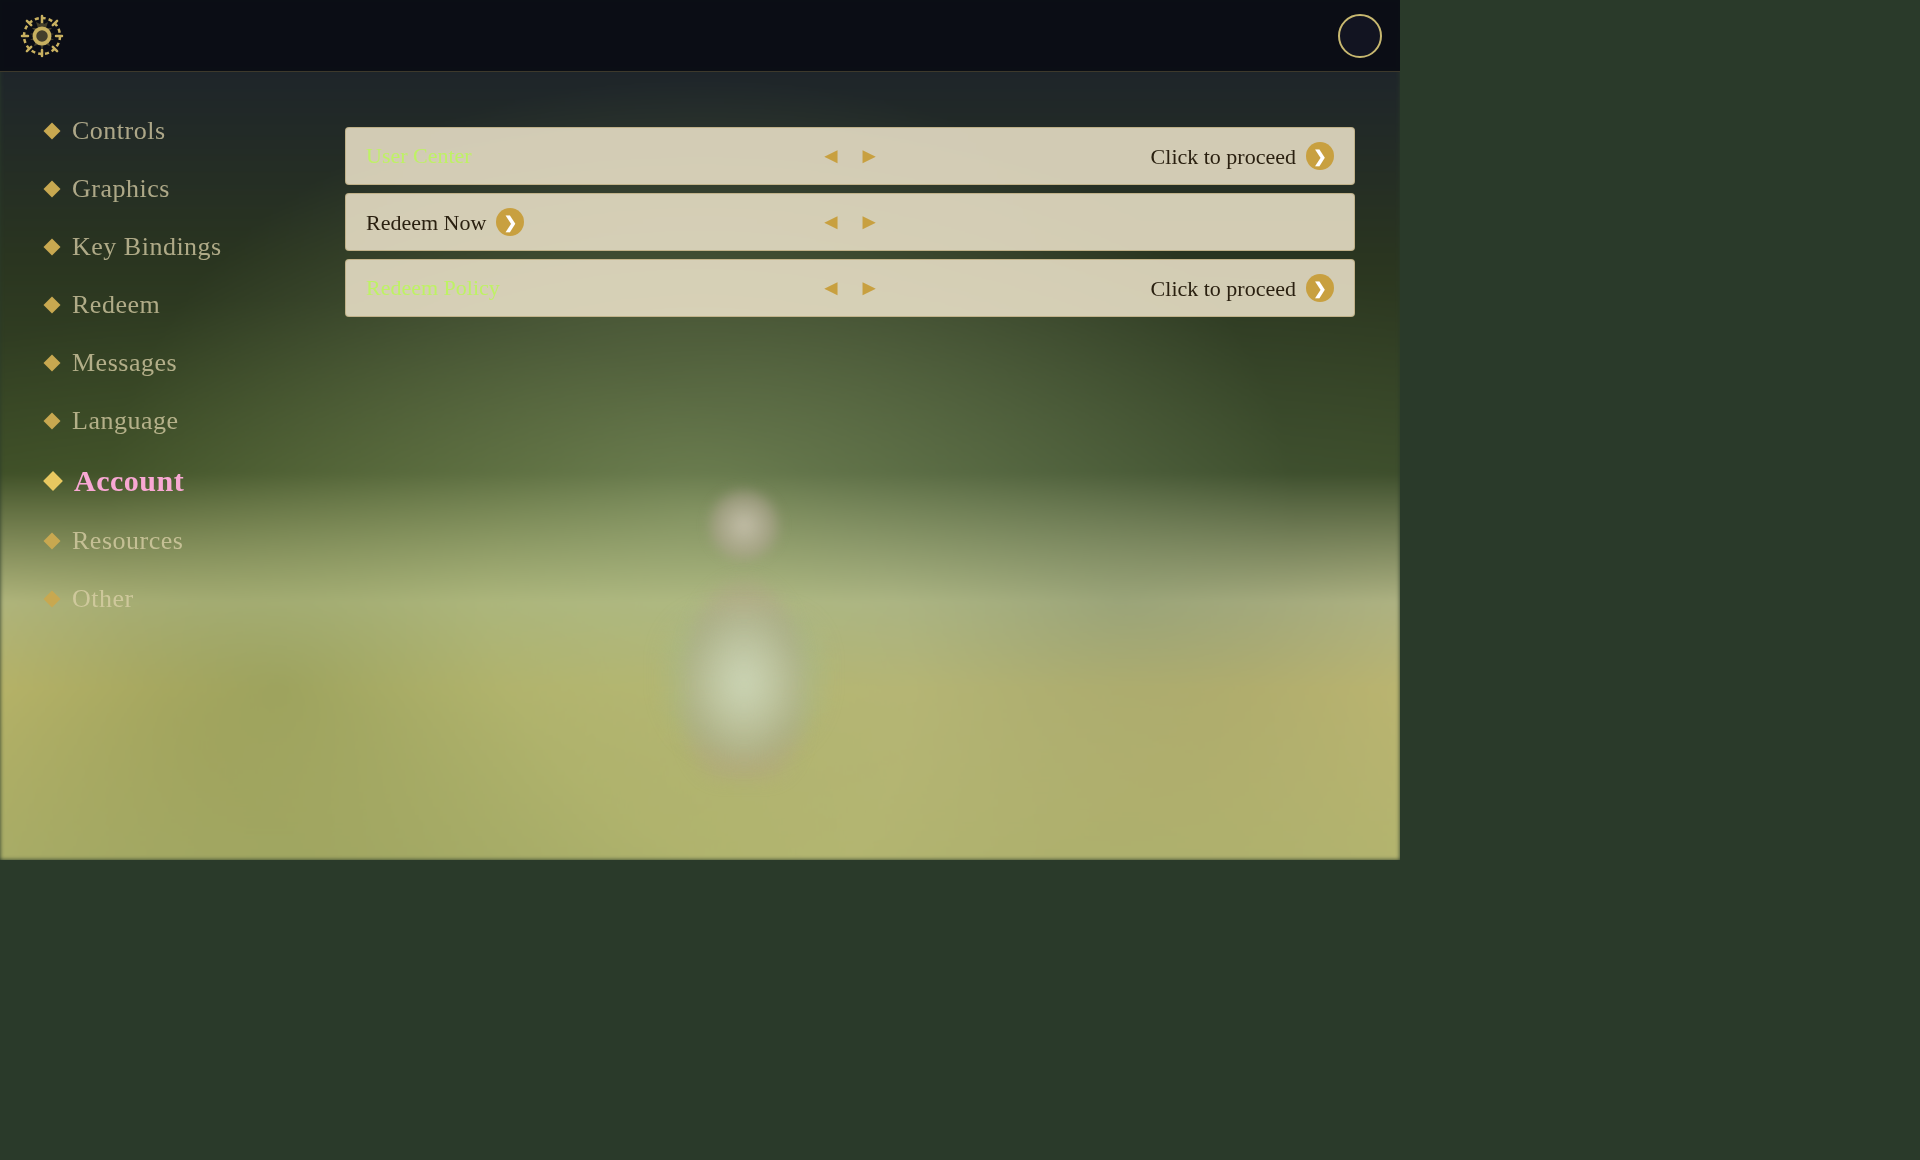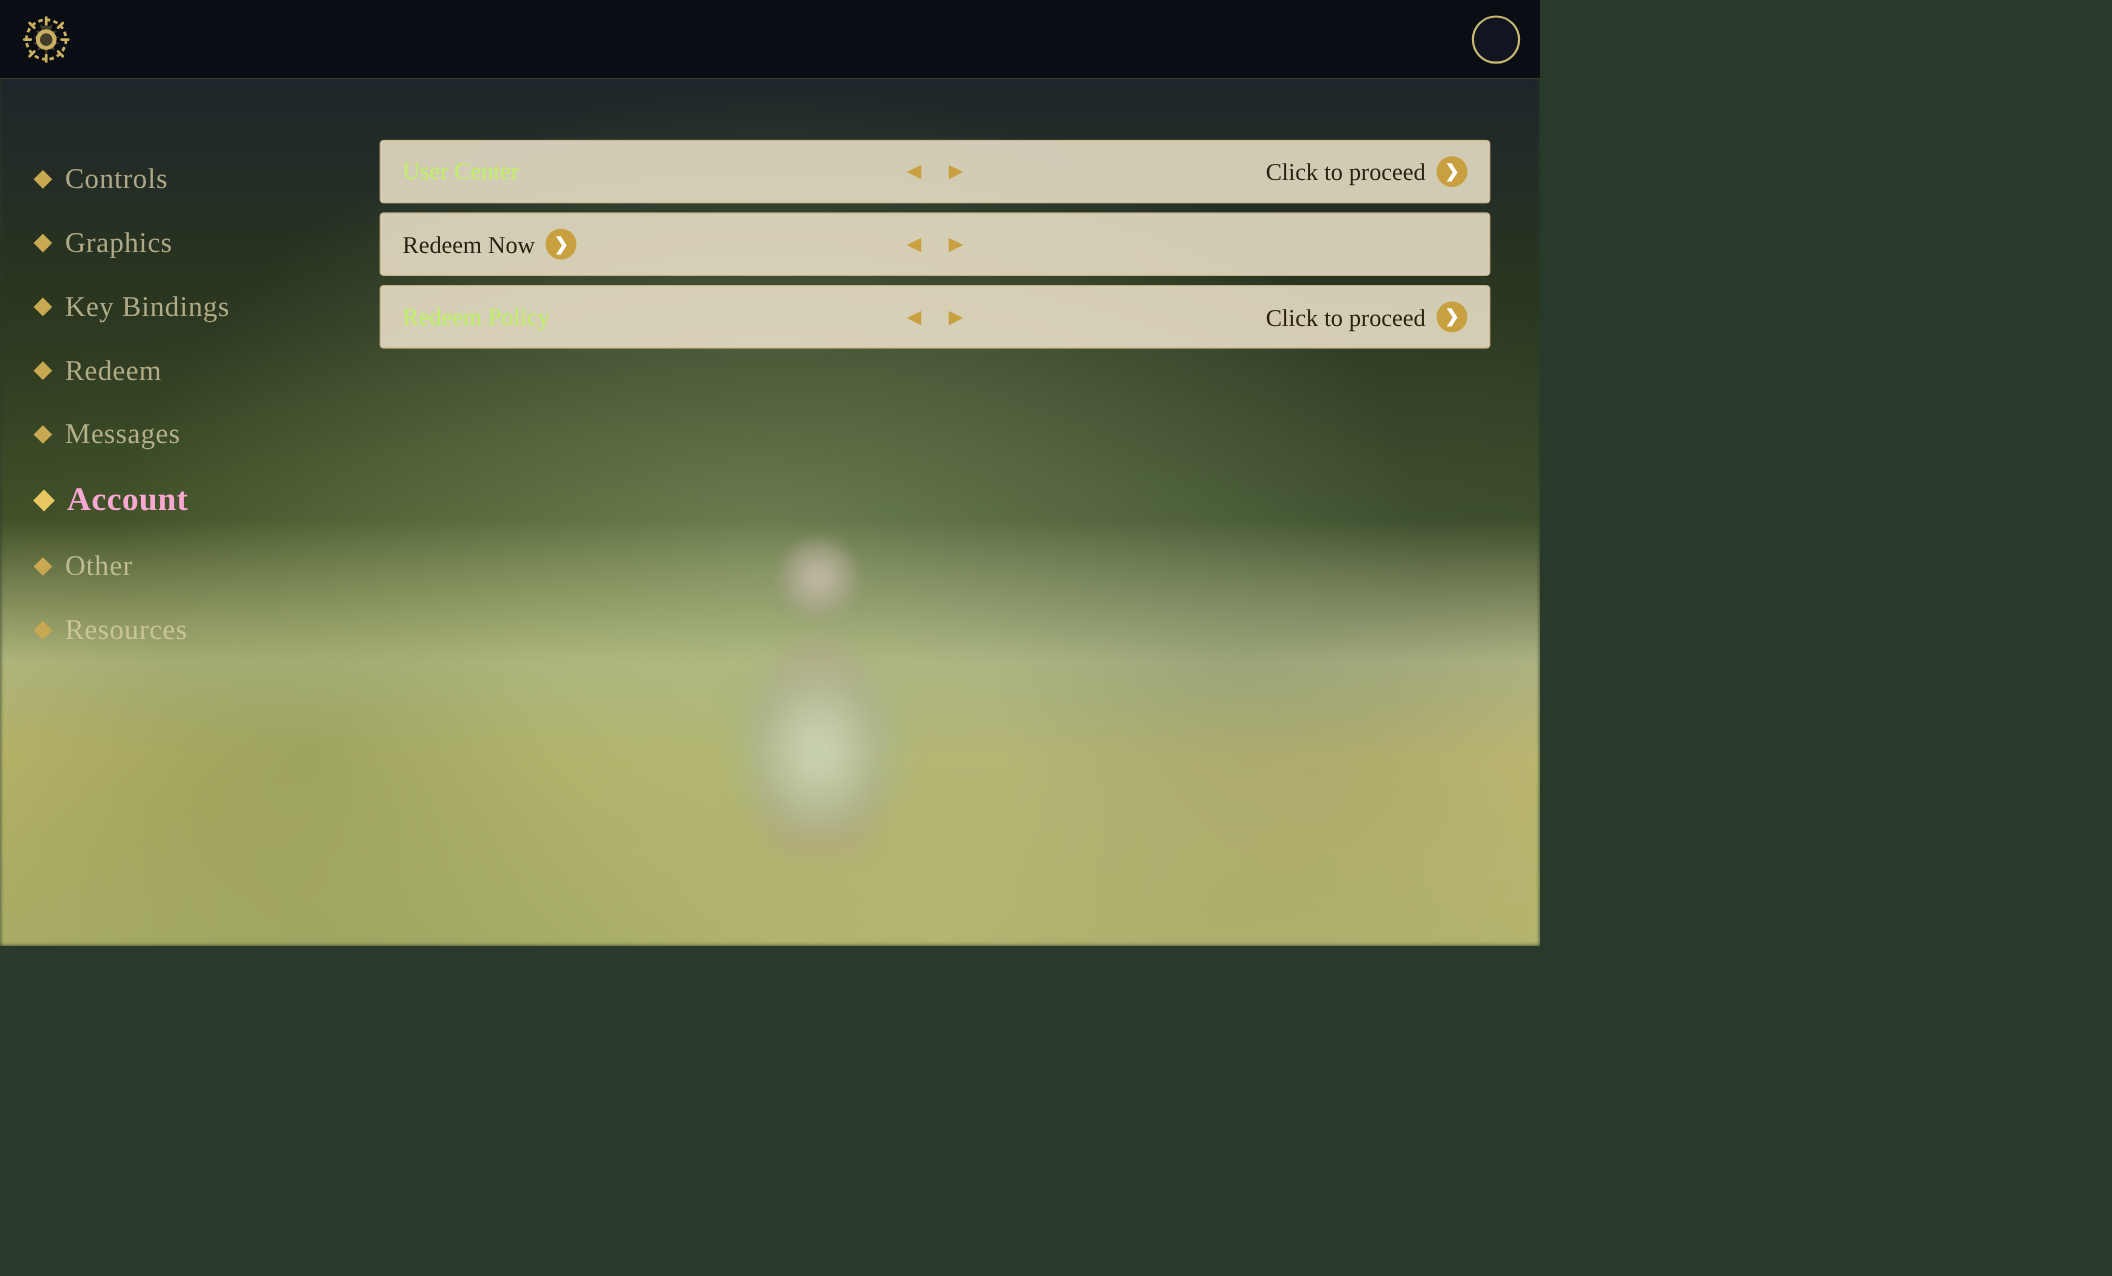--- a/index.html
+++ b/index.html
@@ -68,26 +68,25 @@
       justify-content: center;
       color: #c8b870;
       font-size: 22px;
       font-weight: bold;
     }
 
     
     .sidebar {
       position: absolute;
       top: 72px;
-      left: 3px;
+      left: 16px;
       width: 300px;
       bottom: 0;
       padding: 30px 0;
       z-index: 5;
-      margin-top: 32px;
     }
 
     .sidebar-item {
       display: flex;
       align-items: center;
       padding: 14px 30px;
       cursor: pointer;
       color: rgba(220, 210, 170, 0.75);
       font-size: 26px;
       font-weight: normal;
@@ -273,31 +272,35 @@
       <span>Key Bindings</span>
     </div>
     <div class="sidebar-item">
       <span class="diamond-icon"></span>
       <span>Redeem</span>
     </div>
     <div class="sidebar-item">
       <span class="diamond-icon"></span>
       <span>Messages</span>
     </div>
+    <div class="sidebar-item">
+      <span class="diamond-icon"></span>
+      <span>Language</span>
+    </div>
     <div class="sidebar-item active">
       <span class="diamond-icon"></span>
       <span>Account</span>
     </div>
     <div class="sidebar-item">
       <span class="diamond-icon"></span>
+      <span>Resources</span>
+    </div>
+    <div class="sidebar-item">
+      <span class="diamond-icon"></span>
       <span>Other</span>
-    </div>
-    <div class="sidebar-item">
-      <span class="diamond-icon"></span>
-      <span>Resources</span>
     </div>
   </nav>
 
 <main class="main-content">
   <h2 class="section-title"></h2>
 
 <div class="menu-row">
       <span class="menu-row-label">User Center</span>
       <span class="menu-row-center">
         <span style="color:#c8a040;font-size:22px;">◄&nbsp;&nbsp;&nbsp;►</span>

